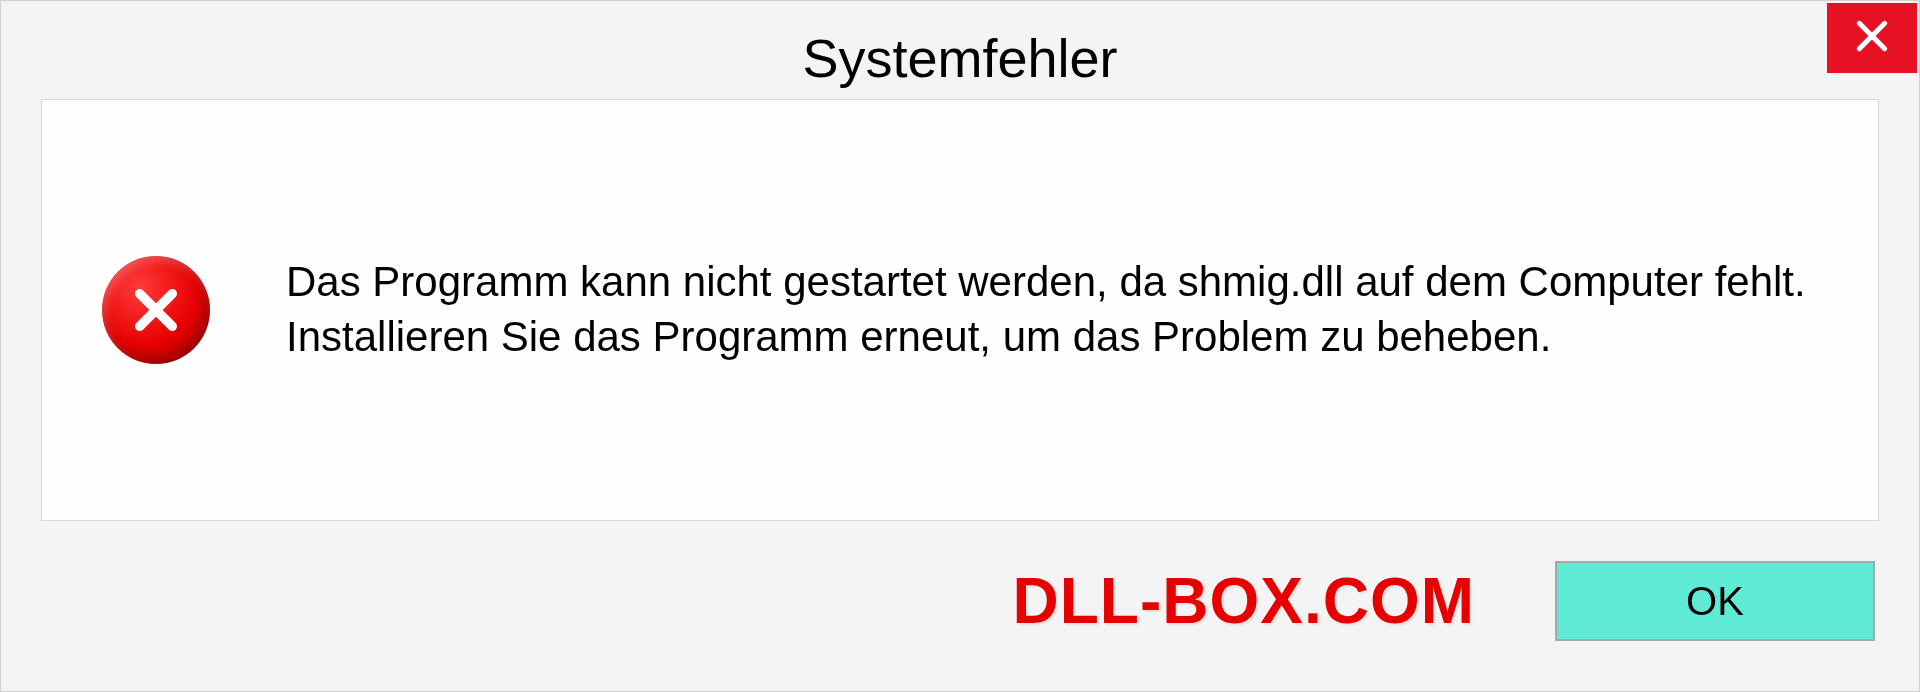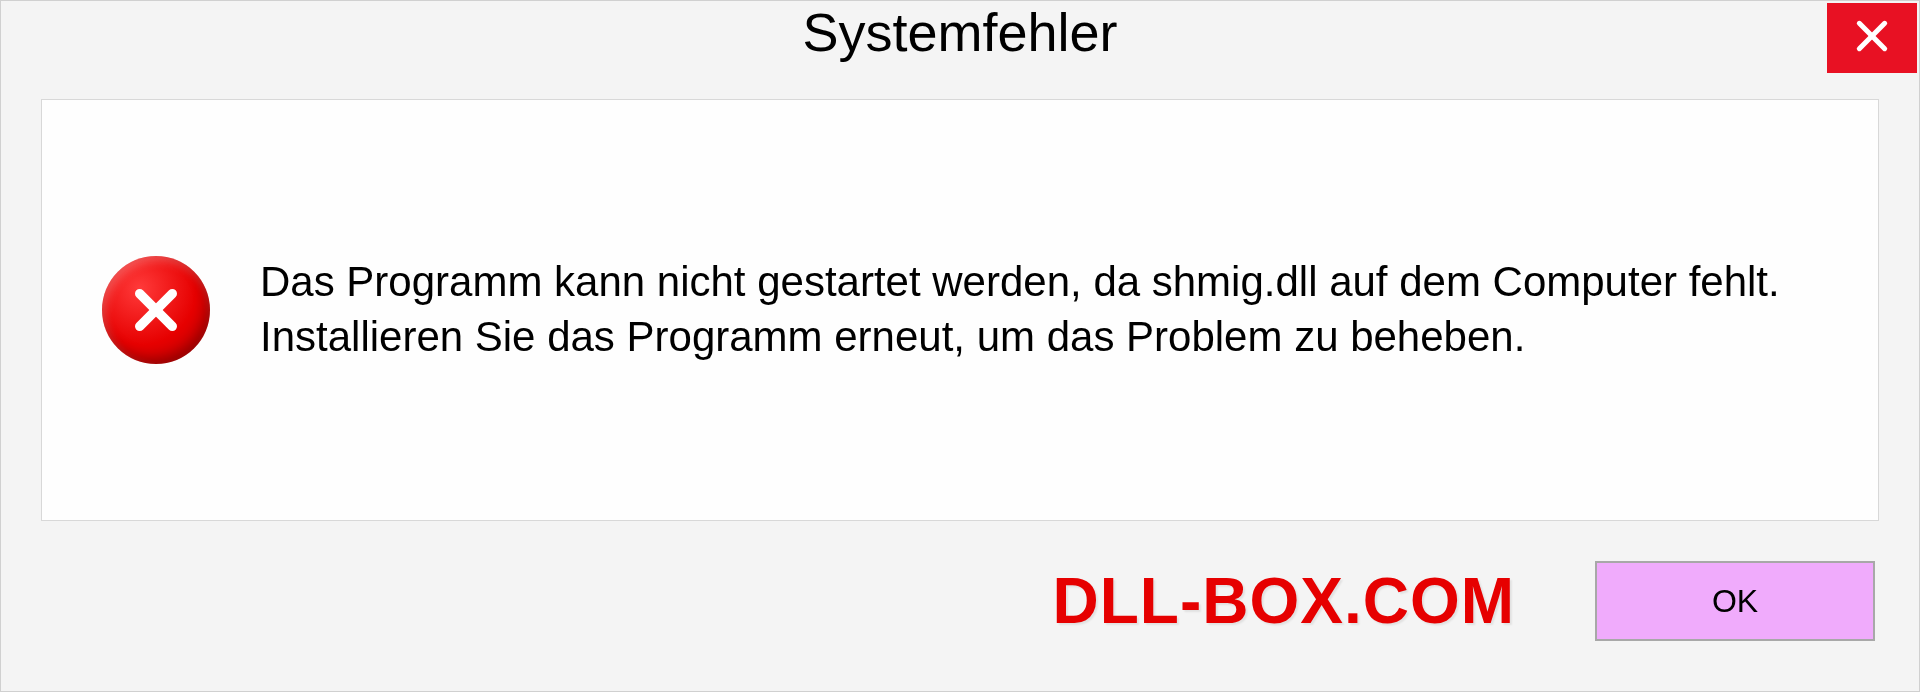--- a/index.html
+++ b/index.html
@@ -19,21 +19,21 @@
       width: 100%;
       height: 100%;
       background: #f4f4f4;
       border: 1px solid #d0d0d0;
       display: flex;
       flex-direction: column;
     }
     .titlebar {
       height: 88px;
       display: flex;
-      align-items: flex-start;
+      align-items: flex-end;
       justify-content: center;
       position: relative;
     }
     .title {
       font-size: 54px;
       font-weight: 400;
       color: #000;
       text-align: center;
     }
     .close-btn {
@@ -53,21 +53,21 @@
       height: 38px;
     }
     .content-area {
       margin: 10px 40px 20px 40px;
       border: 1px solid #d8d8d8;
       background: #fefefe;
       flex: 1;
       display: flex;
       align-items: center;
       padding: 50px 60px;
-      gap: 50px;
+      gap: 76px;
     }
     .error-icon-wrapper {
       flex-shrink: 0;
     }
     .error-icon {
       width: 108px;
       height: 108px;
       border-radius: 50%;
       background: radial-gradient(circle at 35% 30%, #ff3a3a 0%, #e60000 55%, #b00000 100%);
       display: flex;
@@ -97,25 +97,25 @@
       font-family: Arial, sans-serif;
       font-size: 64px;
       font-weight: 900;
       letter-spacing: 1px;
       color: #e60000;
       text-shadow: 2px 2px 2px rgba(0,0,0,0.08);
       user-select: none;
       margin-left: 16px;
     }
     .ok-btn {
-      width: 280px;
+      width: 320px;
       height: 80px;
-      background: #f0abfc;
+      background: #5eead4;
       border: 2px solid #a8a8a8;
-      font-size: 32px;
+      font-size: 40px;
       font-family: "Segoe UI", Arial, sans-serif;
       color: #000;
       cursor: pointer;
       display: flex;
       align-items: center;
       justify-content: center;
     }
   </style>
 </head>
 <body>

